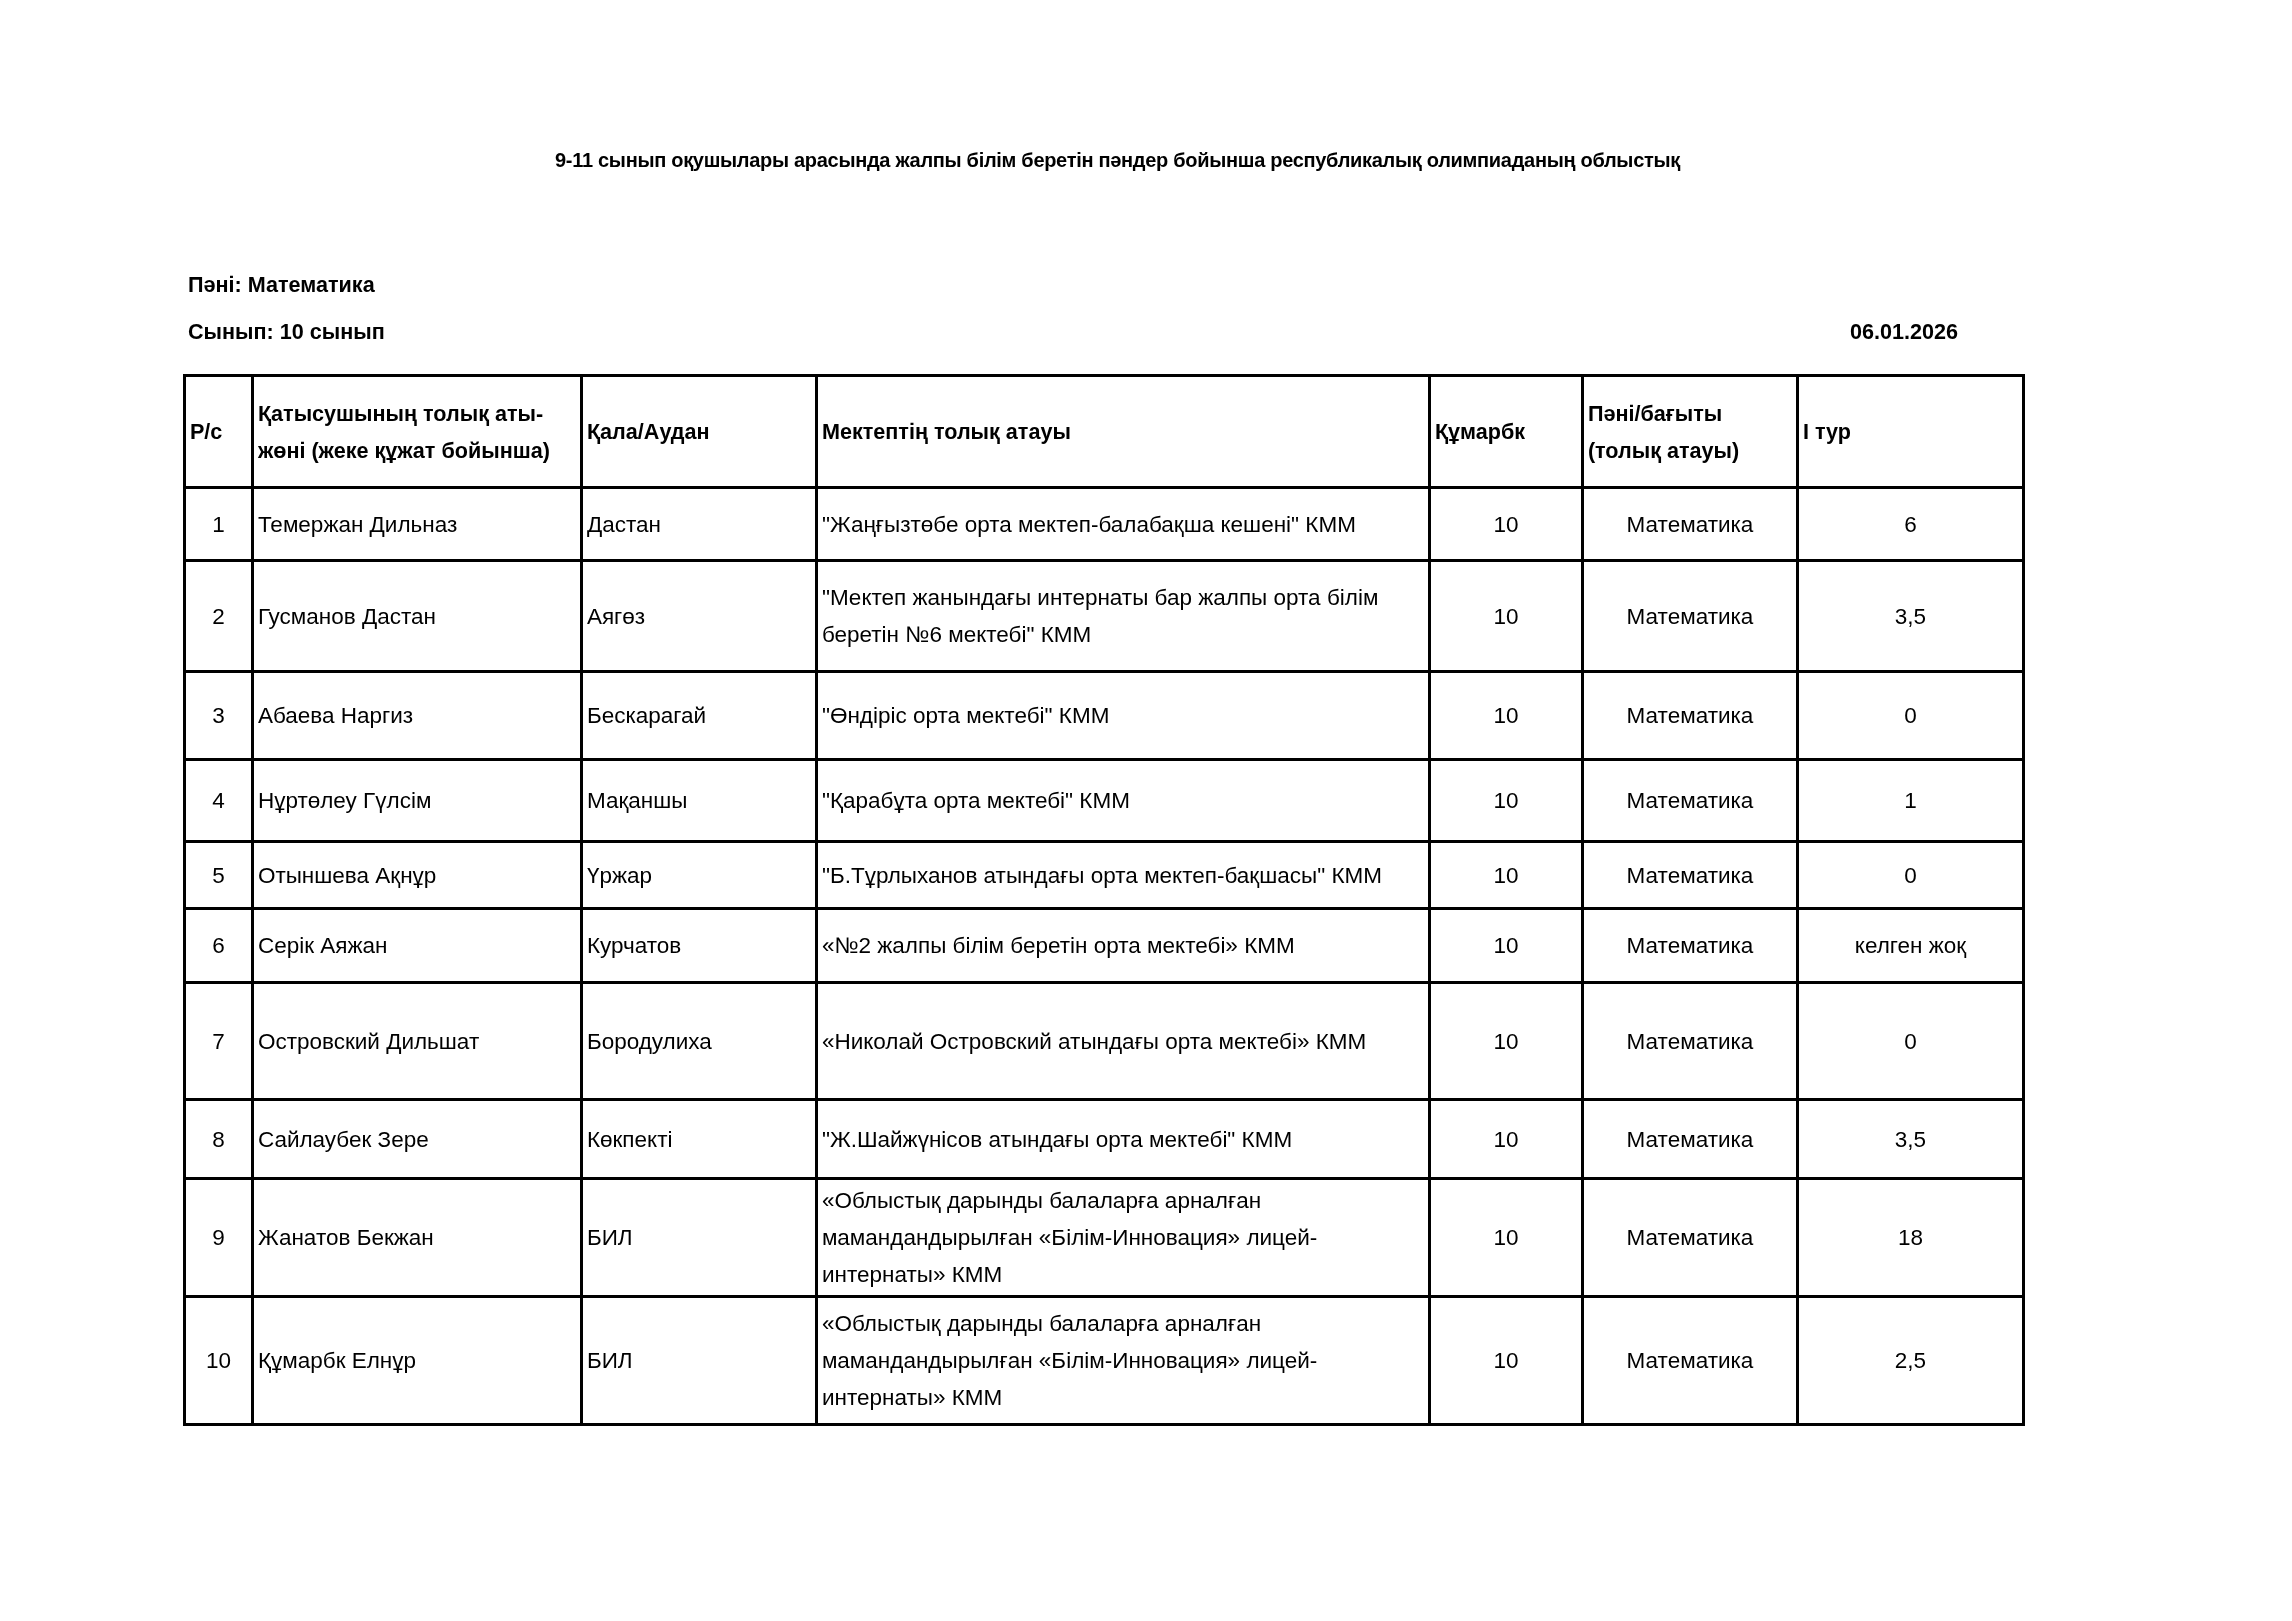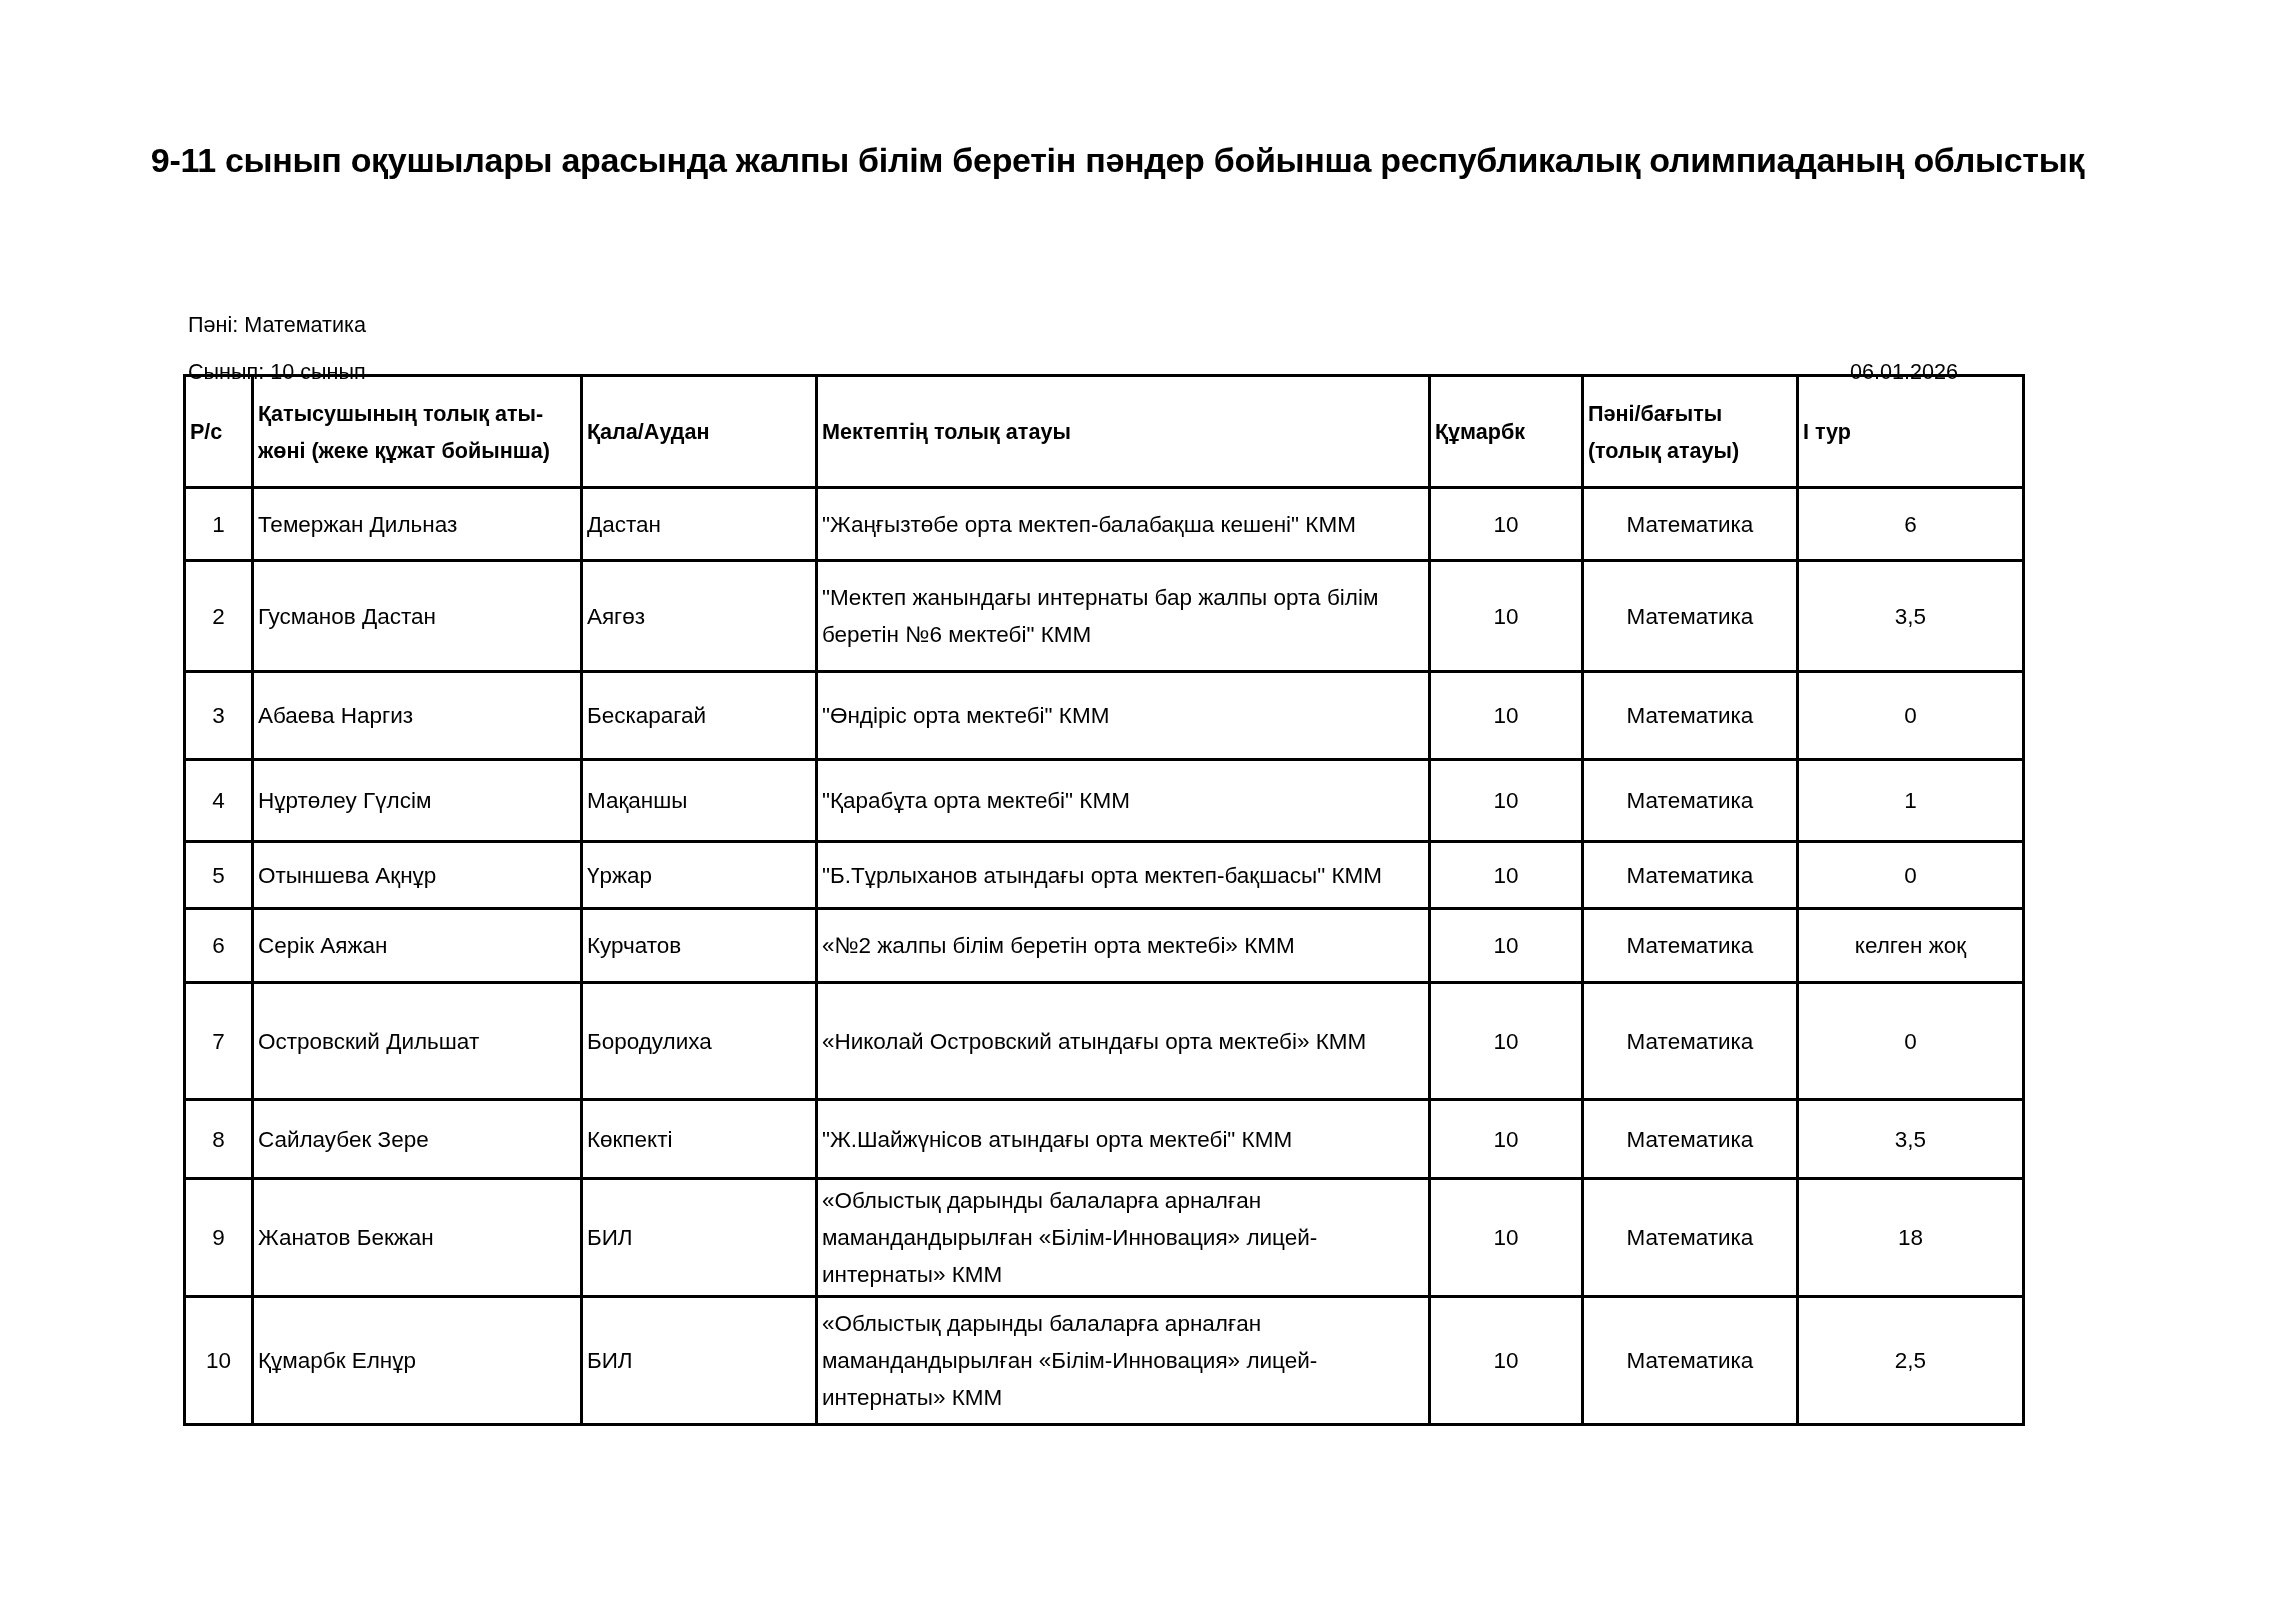--- a/index.html
+++ b/index.html
@@ -15,30 +15,29 @@
       font-family: "Liberation Sans", "DejaVu Sans", sans-serif;
       color: #000000;
     }
     .title {
       position: absolute;
       left: 0;
       top: 135px;
       width: 2235px;
       text-align: center;
       font-weight: bold;
-      font-size: 34px;
+      font-size: 20px;
       line-height: 51px;
       letter-spacing: -0.3px;
     }
     .meta {
       position: absolute;
-      font-weight: normal;
+      font-weight: bold;
       font-size: 21.6px;
       line-height: 27.4px;
-      margin-top: 40px;
     }
     .meta-subject { left: 188px; top: 271px; }
     .meta-class { left: 188px; top: 318px; }
     .meta-date { left: 1850px; top: 318px; }
 
     table.protocol {
       position: absolute;
       left: 183px;
       top: 374px;
       border-collapse: collapse;

